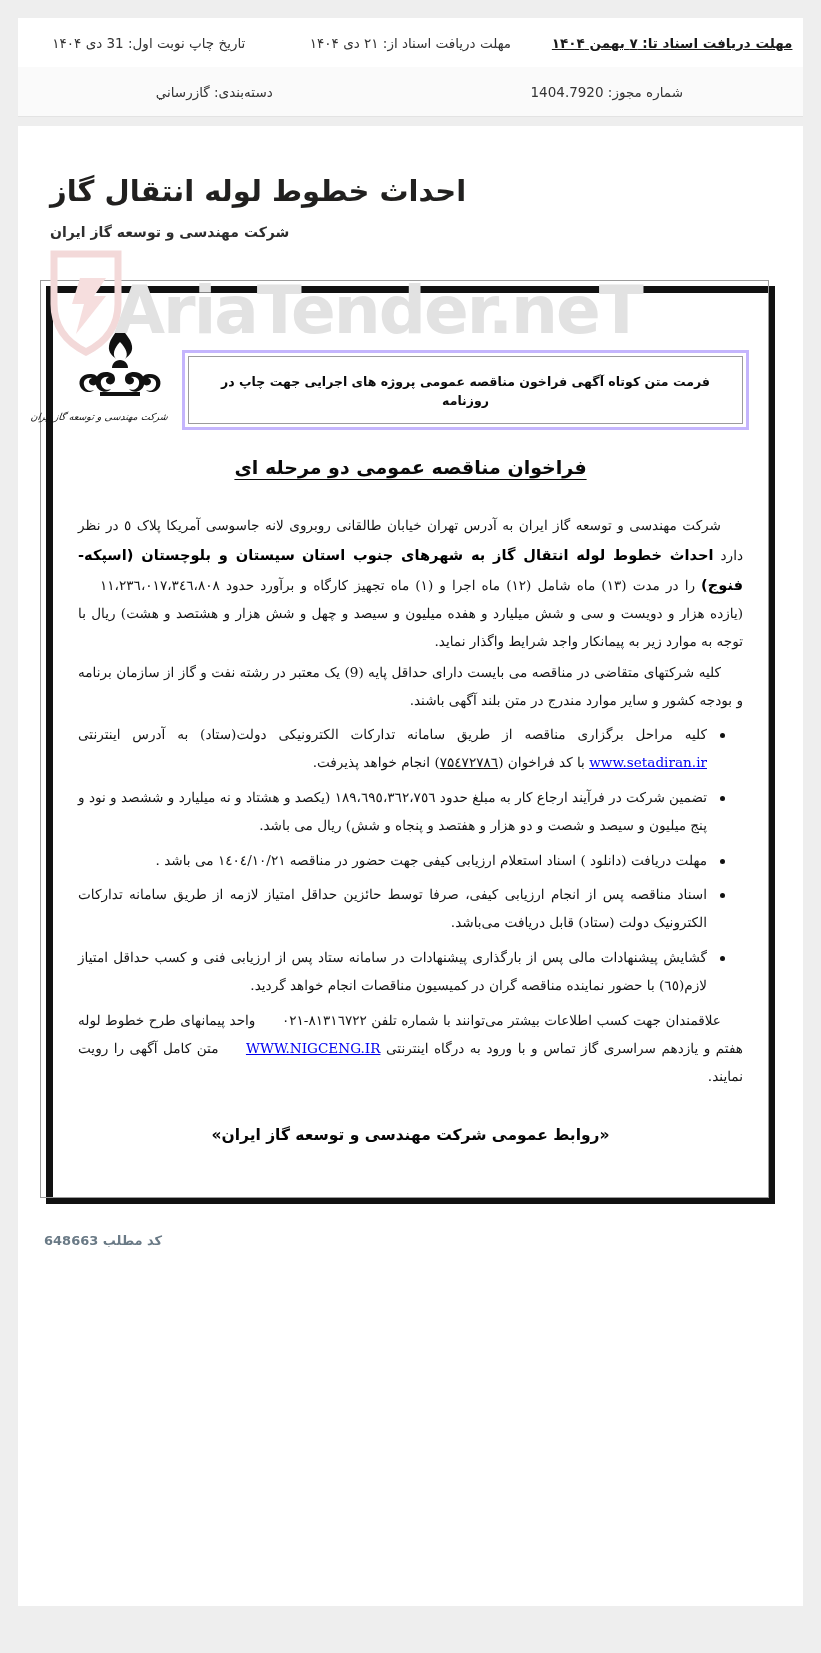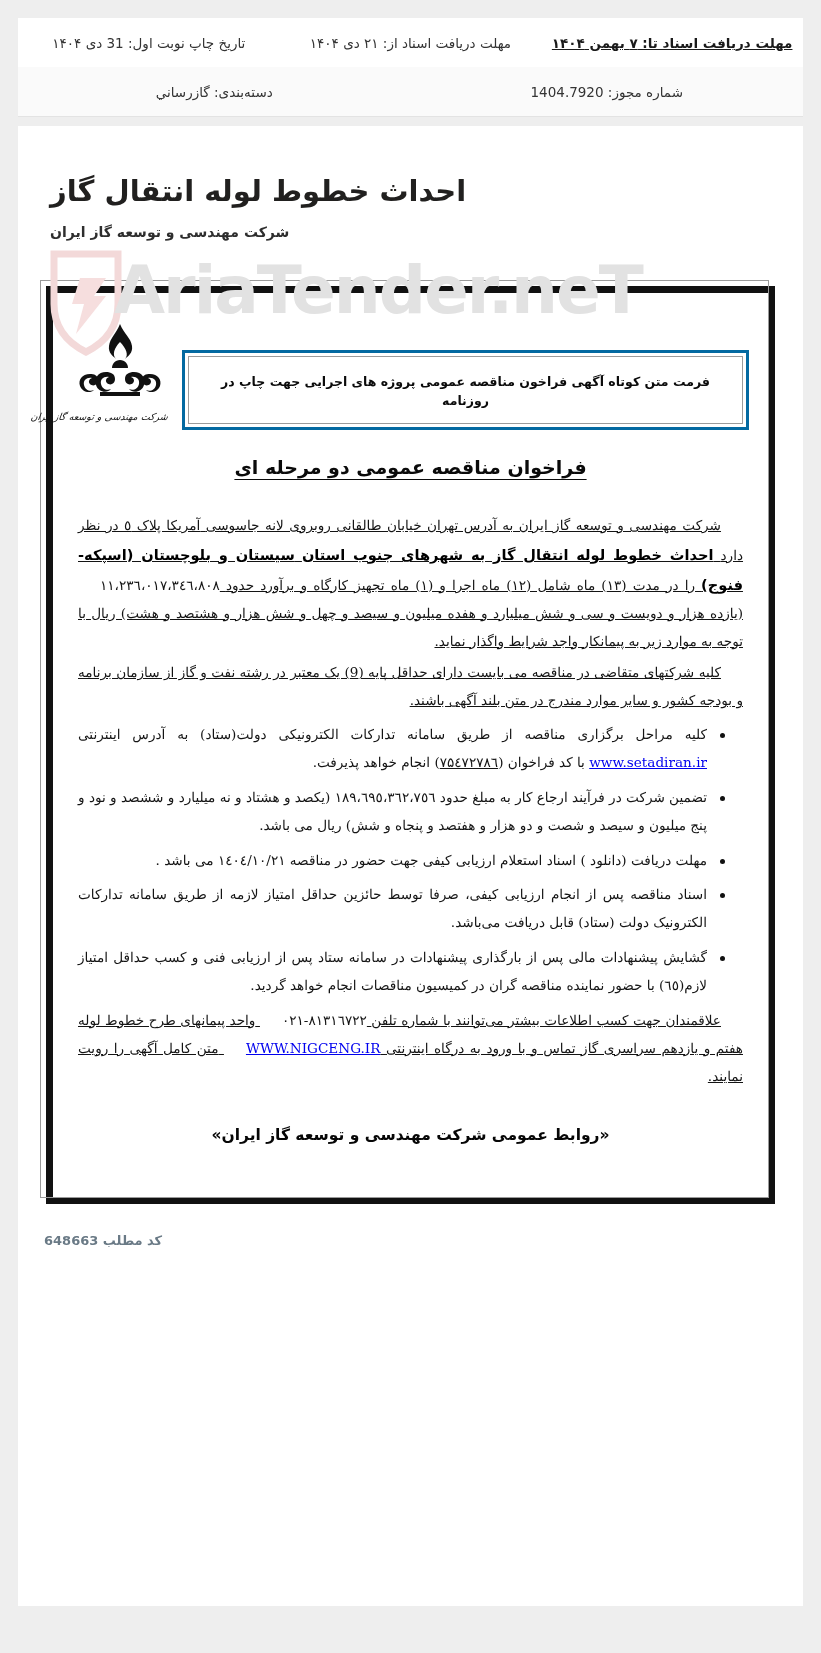--- a/index.html
+++ b/index.html
@@ -80,21 +80,21 @@
     left: 0;
     width: 100%;
     height: 110px;
     pointer-events: none;
     z-index: 3;
     opacity: 1;
   }
   .wm-text {
     position: absolute;
     left: 96px;
-    top: 4px;
+    top: 24px;
     font-size: 66px;
     font-weight: bold;
     font-family: "DejaVu Sans", "Liberation Sans", sans-serif;
     color: #e2e2e2;
     letter-spacing: -2px;
     direction: ltr;
     white-space: nowrap;
   }
   .wm-shield {
     position: absolute;
@@ -150,21 +150,21 @@
   .nigc-caption {
     font-size: 9.5px;
     color: #111;
     margin-top: 3px;
     font-style: italic;
     transform: skewX(-8deg);
     white-space: nowrap;
   }
   .headline-box {
     flex: 1 1 auto;
-    border: 3px solid #0369a1;
+    border: 3px solid #c4b5fd;
     padding: 3px;
     margin-top: 30px;
   }
   .headline-box-in {
     border: 1px solid #9b9b9b;
     padding: 14px 10px;
     text-align: center;
   }
   .headline-box-in span {
     font-size: 12.5px;
@@ -188,21 +188,21 @@
   .body-text {
     direction: rtl;
     text-align: justify;
     font-family: "DejaVu Serif", "Liberation Serif", serif;
     font-size: 13.6px;
     line-height: 2.05;
     color: #141414;
     padding: 0 6px;
   }
   .body-text p { margin: 0 0 4px 0; }
-  .p-indent { text-indent: 22px; text-decoration: underline; }
+  .p-indent { text-indent: 22px; }
   .strong-blk {
     font-family: "DejaVu Sans", "Liberation Sans", sans-serif;
     font-weight: bold;
     font-size: 14.6px;
     color: #000;
   }
   .num { direction: ltr; unicode-bidi: embed; display: inline-block; }
   .u-link {
     text-decoration: underline;
     direction: ltr;

